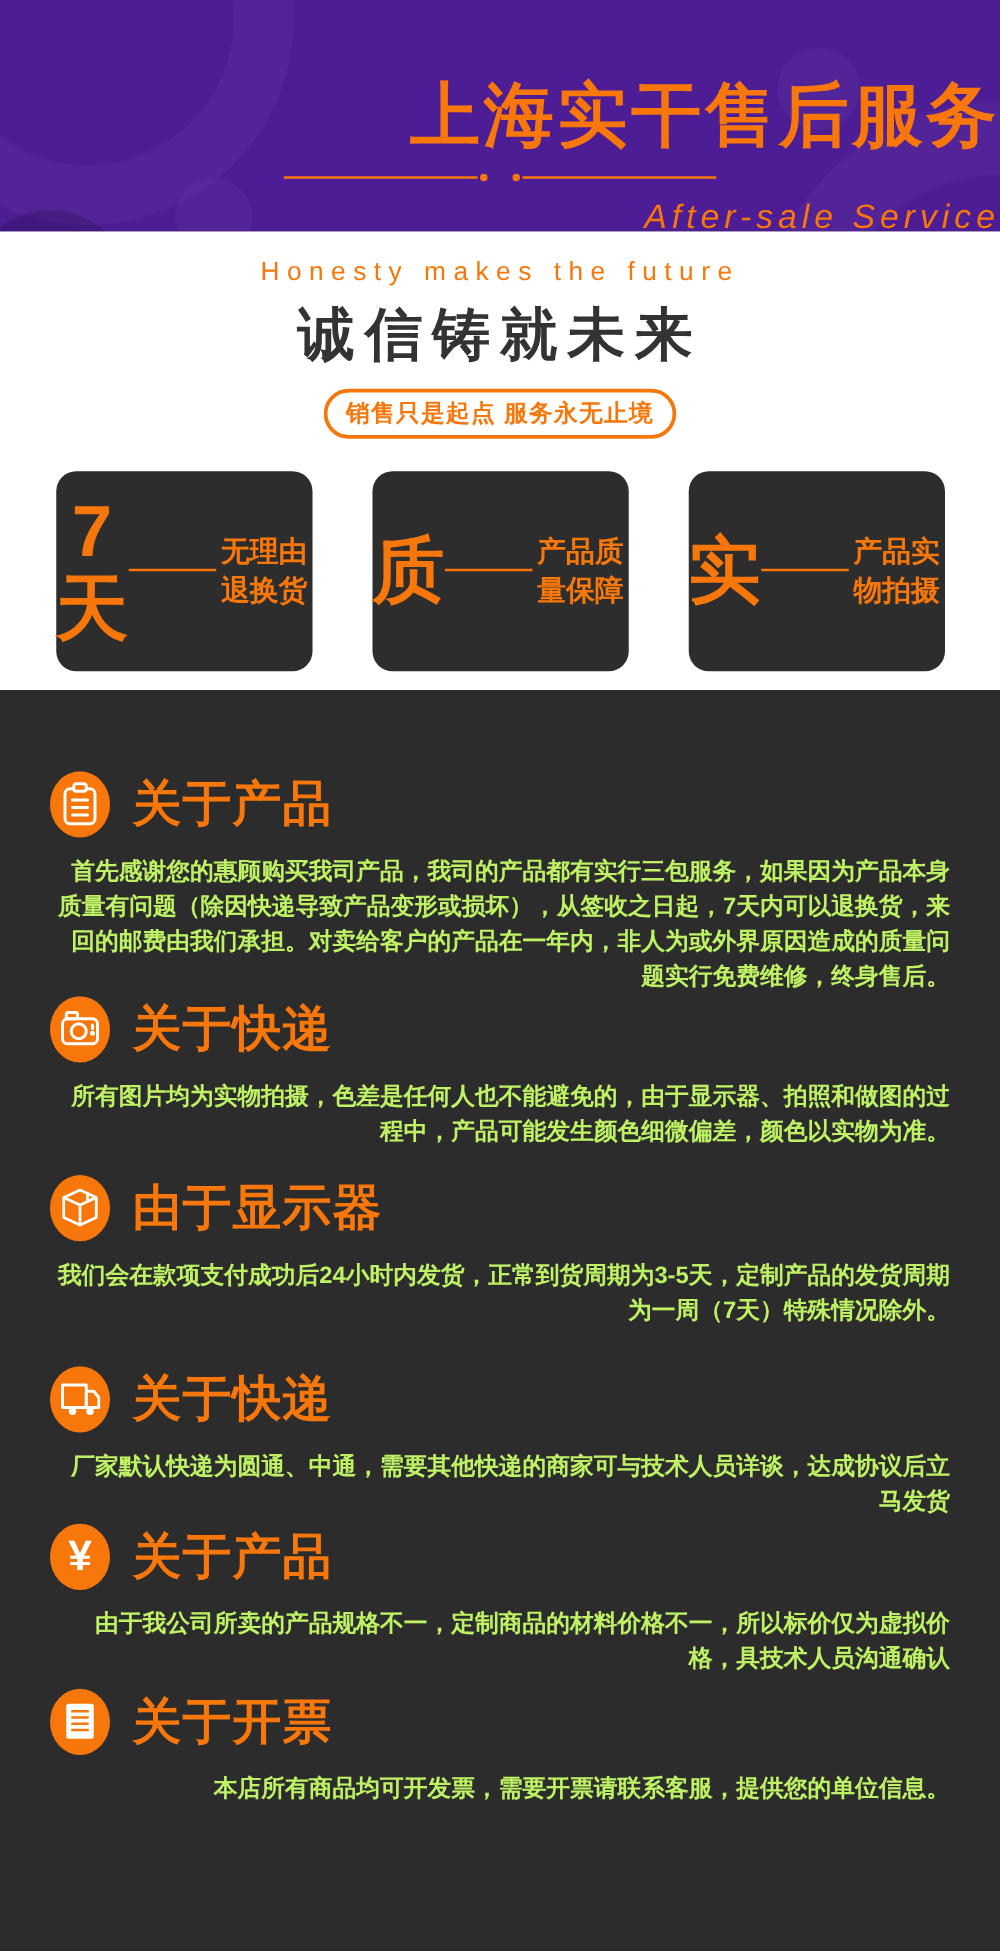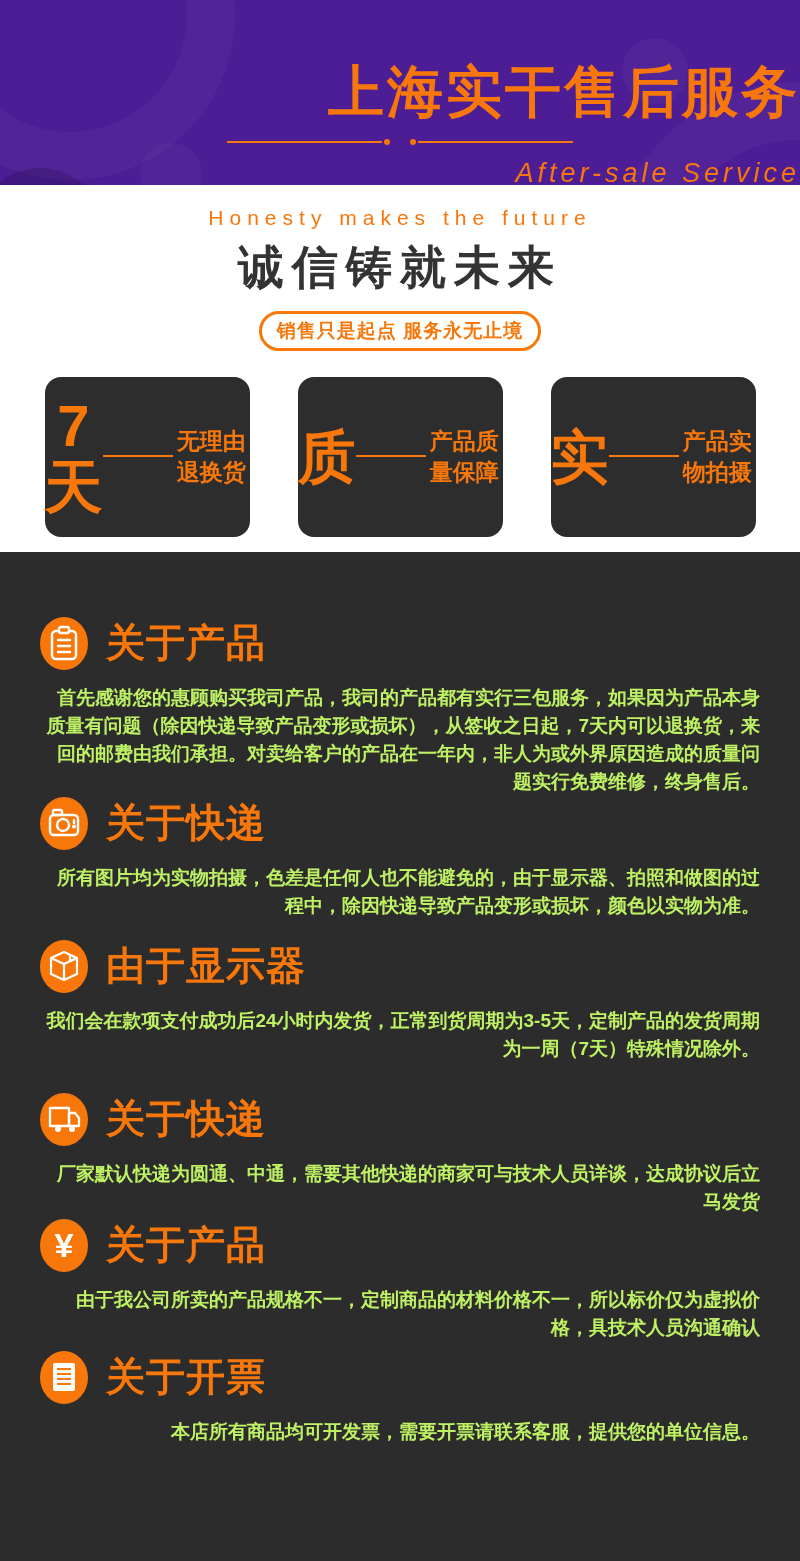--- a/index.html
+++ b/index.html
@@ -120,21 +120,21 @@
           <svg width="36" height="34" viewBox="0 0 36 34" fill="none" stroke="#ffffff" stroke-width="2.4" stroke-linecap="round" stroke-linejoin="round">
             <rect x="4" y="9" width="28" height="20" rx="4"></rect>
             <rect x="7" y="4" width="9" height="5" rx="1.5"></rect>
             <circle cx="17" cy="19" r="6"></circle>
             <line x1="28" y1="14" x2="28" y2="17"></line>
             <circle cx="28" cy="20.5" r="0.8" fill="#ffffff"></circle>
           </svg>
         </div>
         <div class="sec-title">关于快递</div>
       </div>
-      <div class="sec-body">所有图片均为实物拍摄，色差是任何人也不能避免的，由于显示器、拍照和做图的过程中，除因快递导致产品变形或损坏，颜色以实物为准。</div>
+      <div class="sec-body">所有图片均为实物拍摄，色差是任何人也不能避免的，由于显示器、拍照和做图的过程中，产品可能发生颜色细微偏差，颜色以实物为准。</div>
     </div>
 
     <div class="sec">
       <div class="sec-head">
         <div class="badge">
           <svg width="36" height="36" viewBox="0 0 36 36" fill="none" stroke="#ffffff" stroke-width="2.2" stroke-linejoin="round">
             <polygon points="18,4 31,10 18,16 5,10"></polygon>
             <polyline points="5,10 5,26 18,32 31,26 31,10"></polyline>
             <line x1="18" y1="16" x2="18" y2="32"></line>
             <polyline points="24,6.8 24,13 28,11.2"></polyline>

